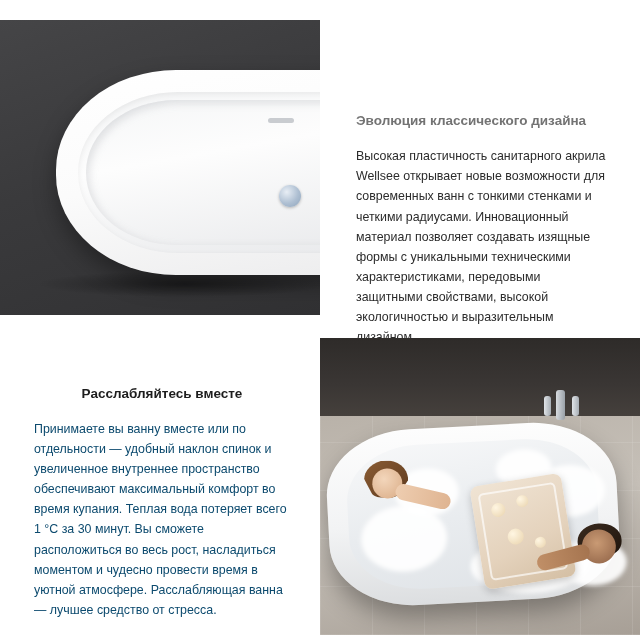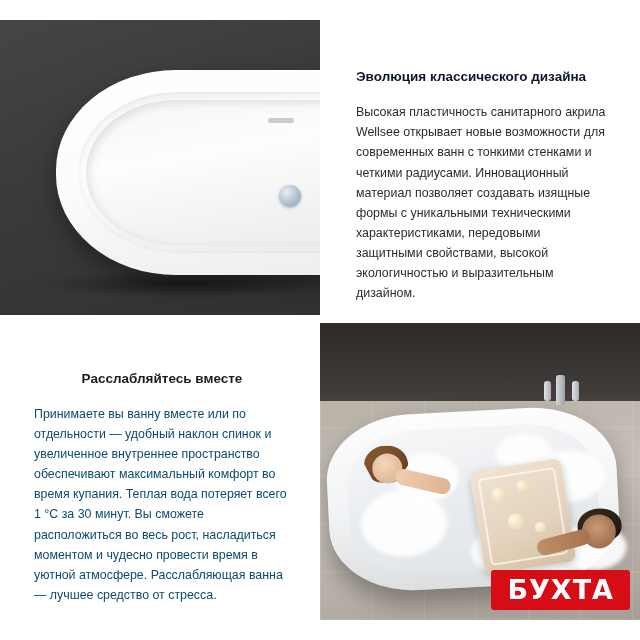--- a/index.html
+++ b/index.html
@@ -86,34 +86,35 @@
   }
 
   .top-text {
     width: 320px; height: 295px;
     padding: 48px 32px 0 36px;
     background: #ffffff;
   }
   .top-title {
     font-size: 13.5px;
     font-weight: bold;
-    color: #0f172a;
+    color: #737373;
     line-height: 1.35;
     margin-bottom: 16px;
+    margin-top: 44px;
   }
   .top-body {
     font-size: 12.4px;
     color: #2b2b2b;
     line-height: 1.62;
   }
 
   
   .bottom-block {
     position: absolute;
-    left: 0; top: 323px;
+    left: 0; top: 338px;
     width: 640px; height: 297px;
     display: flex;
   }
   .bottom-text {
     width: 320px; height: 297px;
     padding: 48px 30px 0 34px;
     background: #ffffff;
   }
   .bottom-title {
     font-size: 13.5px;
@@ -351,18 +352,17 @@
           </div>
 
           <div class="person">
             <div class="man-hair"></div>
             <div class="p-head man-head"></div>
             <div class="man-arm"></div>
           </div>
         </div>
       </div>
 
-      <div class="logo">БУХТА</div>
     </div>
 
   </div>
 
 </div>
 
 </body></html>

